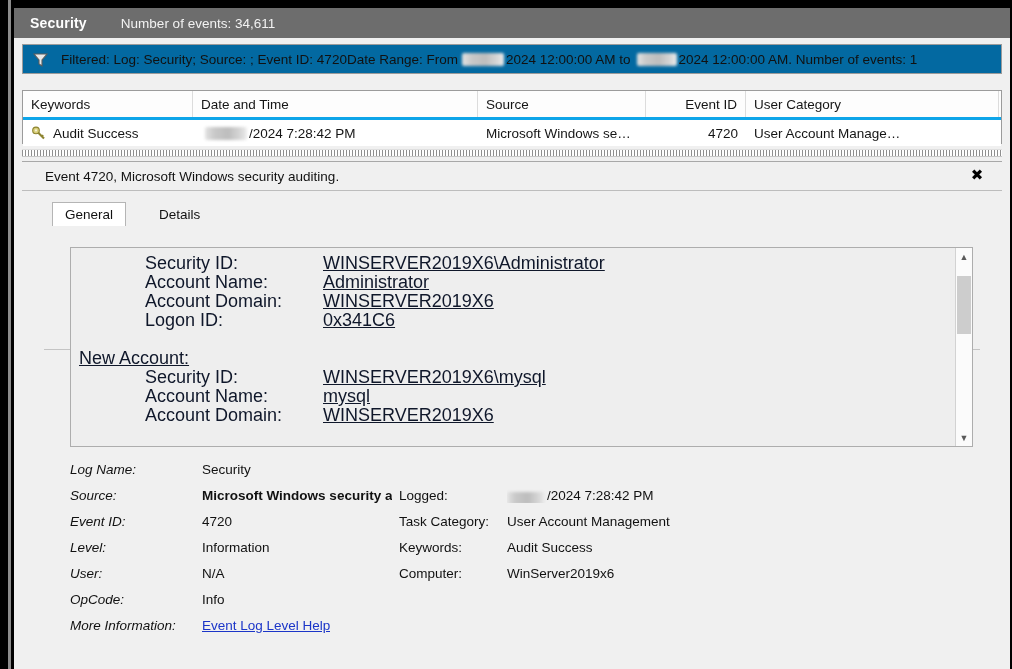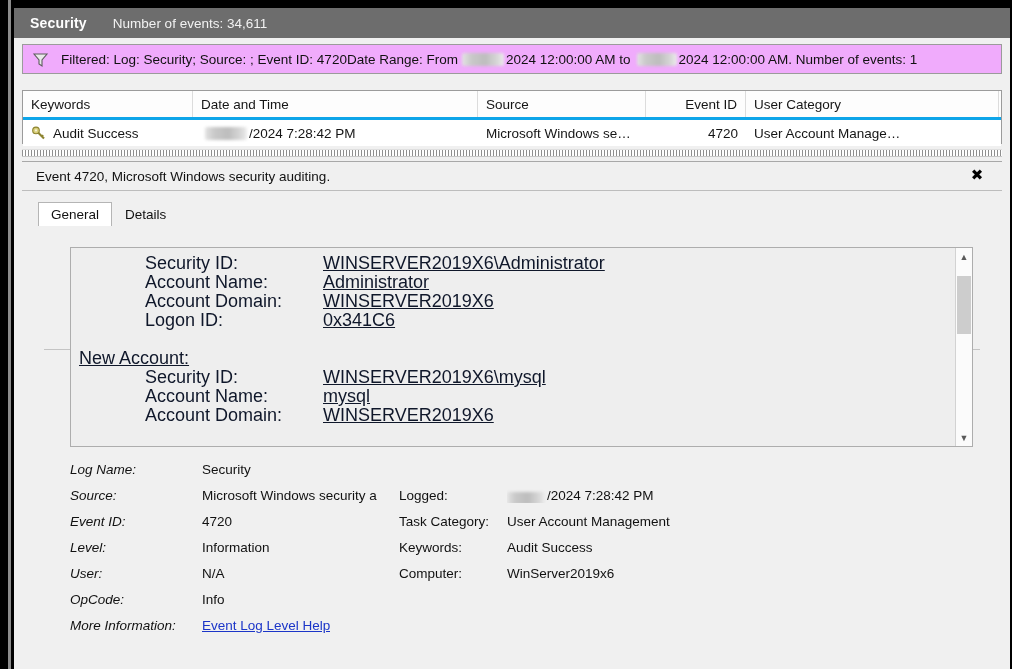--- a/index.html
+++ b/index.html
@@ -20,26 +20,26 @@
   .left-rail{position:absolute;left:0;top:0;width:14px;height:669px;background:#000;}
   .rail-line{position:absolute;left:8px;top:0;width:3px;height:669px;background:#8c8c8c;}
 
   
   .loghdr{
     position:absolute;left:0;top:0;width:996px;height:30px;
     background:#6d6d6d;color:#ffffff;
     display:flex;align-items:center;
   }
   .loghdr .name{font-weight:bold;font-size:14px;margin-left:16px;letter-spacing:.2px;}
-  .loghdr .count{font-size:13.5px;margin-left:26px;color:#f2f2f2;}
+  .loghdr .count{font-size:13.5px;margin-left:34px;color:#f2f2f2;}
 
   
   .filterbar{
     position:absolute;left:8px;top:36px;width:980px;height:30px;
-    background:#f0abfc;border:1px solid #9b9b9b;
+    background:#0369a1;border:1px solid #9b9b9b;
     display:flex;align-items:center;box-sizing:border-box;
   }
   .funnel{margin-left:9px;margin-right:12px;display:flex;align-items:center;}
   .filtertext{font-size:13.5px;color:#111;white-space:nowrap;display:flex;align-items:center;}
   .redact{
     display:inline-block;vertical-align:middle;
     background:linear-gradient(90deg,#e3e3e3 0%,#c9c9c9 22%,#bdbdbd 55%,#d8d8d8 85%,#ededed 100%);
     filter:blur(1.6px);border-radius:2px;
   }
   .r1{width:42px;height:13px;margin:0 2px 0 4px;}
@@ -77,28 +77,28 @@
 
   
   .detail{
     position:absolute;left:8px;top:153px;width:980px;height:508px;
     background:#f0f0f0;border-top:1px solid #a8a8a8;box-sizing:border-box;
   }
   .detail-title{
     position:relative;height:28px;background:#f0f0f0;
     display:flex;align-items:center;border-bottom:1px solid #bdbdbd;
   }
-  .detail-title .t{font-size:13.5px;margin-left:14px;color:#111;}
+  .detail-title .t{font-size:13.5px;margin-left:23px;color:#111;}
   .closebtn{
     position:absolute;right:14px;top:2px;width:22px;height:22px;
     display:flex;align-items:center;justify-content:center;
     font-size:15px;font-weight:bold;color:#000;cursor:default;
   }
 
-  .tabs{display:flex;align-items:flex-end;height:26px;margin-left:16px;margin-top:8px;position:relative;}
+  .tabs{display:flex;align-items:flex-end;height:26px;margin-left:30px;margin-top:8px;position:relative;gap:20px;}
   .tab{
     font-size:13.5px;padding:4px 12px 4px 12px;border:1px solid transparent;
     border-bottom:none;background:transparent;color:#111;position:relative;top:1px;
   }
   .tab.active{background:#ffffff;border-color:#b5b5b5;border-bottom-color:#ffffff;}
   .tabline{position:absolute;left:22px;right:22px;top:187px;height:1px;background:#c4c4c4;}
 
   
   .msgbox{
     position:absolute;left:48px;top:85px;width:903px;height:200px;
@@ -120,21 +120,21 @@
 
   
   .fields{position:absolute;left:48px;top:300px;width:900px;}
   .fcol{position:absolute;}
   .fcol.left{left:0;top:0;width:345px;}
   .fcol.right{left:329px;top:26px;width:440px;}
   .frow{display:flex;align-items:baseline;height:26px;font-size:13.5px;color:#111;}
   .fcol.left .flabel{width:132px;flex:none;font-style:italic;}
   .fcol.right .flabel{width:108px;flex:none;}
   .fvalue{white-space:nowrap;overflow:hidden;}
-  .fvalue.clip{max-width:196px;}
+  .fvalue.clip{max-width:196px;font-weight:bold;}
   .link{color:#1b35c8;text-decoration:underline;cursor:pointer;}
   .r3{width:38px;height:13px;margin-right:2px;position:relative;top:2px;}
 </style>
 </head>
 <body>
 
 <div class="screen">
 
   <div class="left-rail"></div>
   <div class="rail-line"></div>

